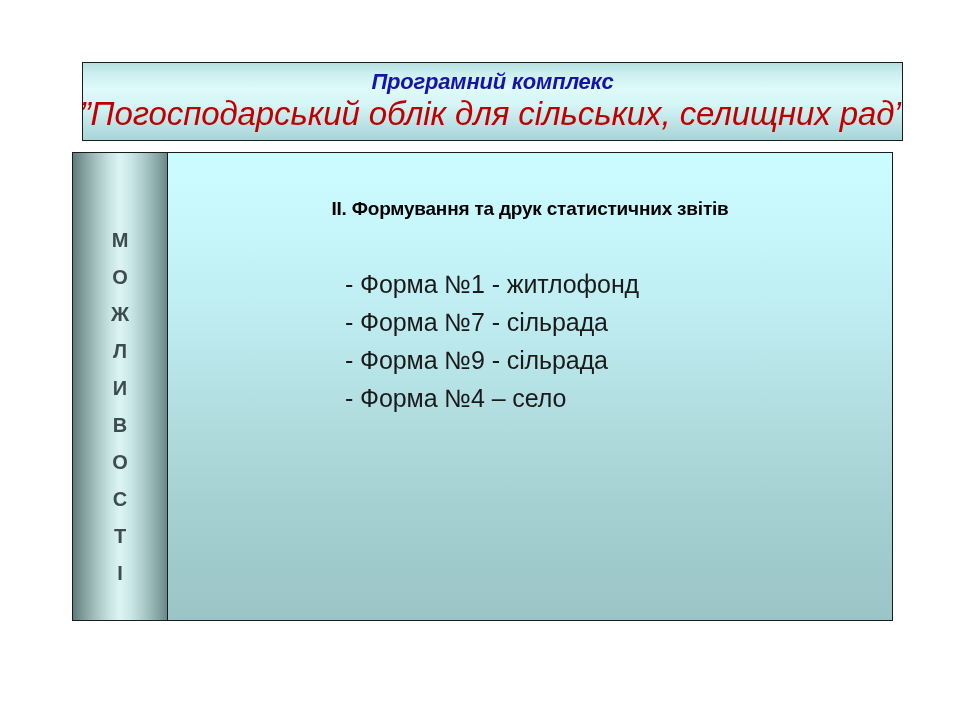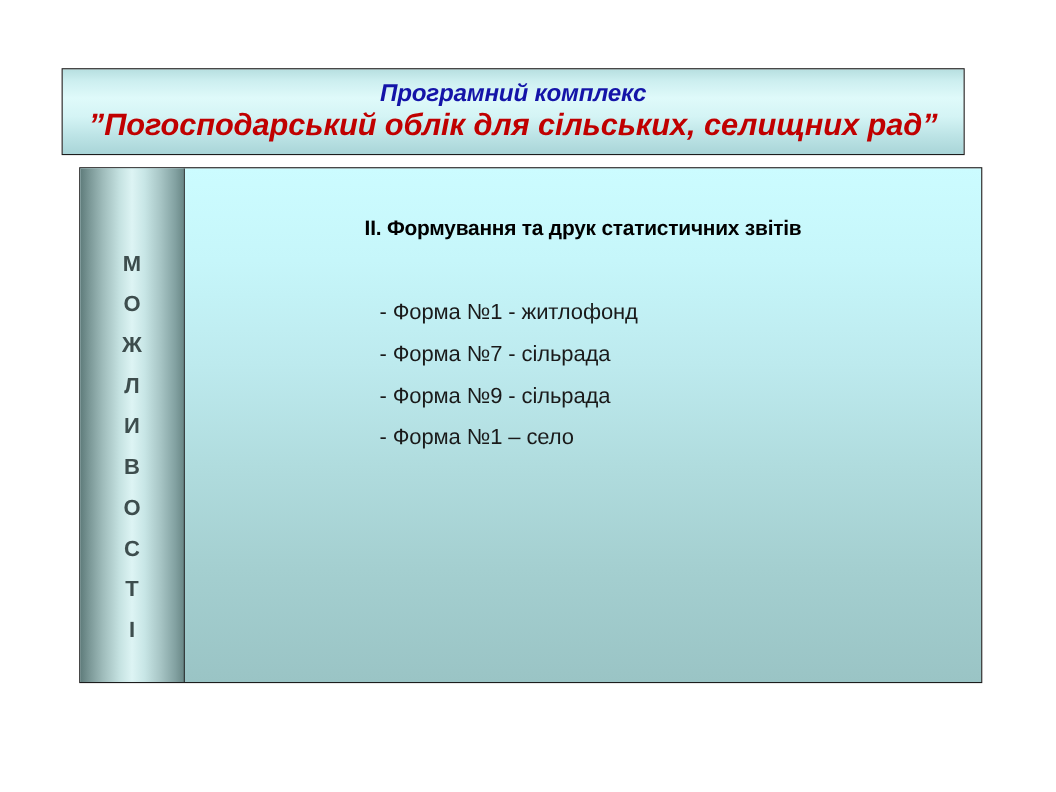--- a/index.html
+++ b/index.html
@@ -11,21 +11,21 @@
     height: 720px;
     background: #ffffff;
     font-family: "Liberation Sans", sans-serif;
     overflow: hidden;
     position: relative;
   }
 
   
   #title-banner {
     position: absolute;
-    left: 56px;
+    left: 82px;
     top: 62px;
     width: 821px;
     height: 79px;
     box-sizing: border-box;
     border: 1.5px solid #1c1c1c;
     background: linear-gradient(to bottom,
         #b7dfe0 0%,
         #cdeff0 14%,
         #dffafa 34%,
         #d4f4f5 56%,
@@ -40,22 +40,22 @@
   #title-line-1 {
     font-size: 22px;
     font-weight: bold;
     font-style: italic;
     color: #1414a8;
     line-height: 1.05;
     letter-spacing: -0.2px;
     white-space: nowrap;
   }
   #title-line-2 {
-    font-size: 28px;
-    font-weight: bold;
+    font-size: 33px;
+    font-weight: normal;
     font-style: italic;
     color: #c00000;
     line-height: 1.15;
     letter-spacing: -0.1px;
     white-space: nowrap;
     margin-top: 2px;
   }
 
   
   #body-panel {
@@ -136,21 +136,21 @@
   #report-list {
     position: absolute;
     left: 0;
     right: 0;
     top: 112px;
     list-style: none;
     margin: 0;
     padding: 0;
   }
   .report-item {
-    font-size: 20px;
+    font-size: 25px;
     color: #1a1a1a;
     line-height: 38px;
     height: 38px;
     text-align: center;
     white-space: nowrap;
     letter-spacing: -0.1px;
   }
   
   .report-item-inner {
     display: inline-block;
@@ -193,17 +193,17 @@
       <li class="report-item">
         <span class="report-item-inner">- Форма №1 - житлофонд</span>
       </li>
       <li class="report-item">
         <span class="report-item-inner">- Форма №7 - сільрада</span>
       </li>
       <li class="report-item">
         <span class="report-item-inner">- Форма №9 - сільрада</span>
       </li>
       <li class="report-item">
-        <span class="report-item-inner">- Форма №1 – село</span>
+        <span class="report-item-inner">- Форма №4 – село</span>
       </li>
     </ul>
   </div>
 </div>
 
 </body></html>

